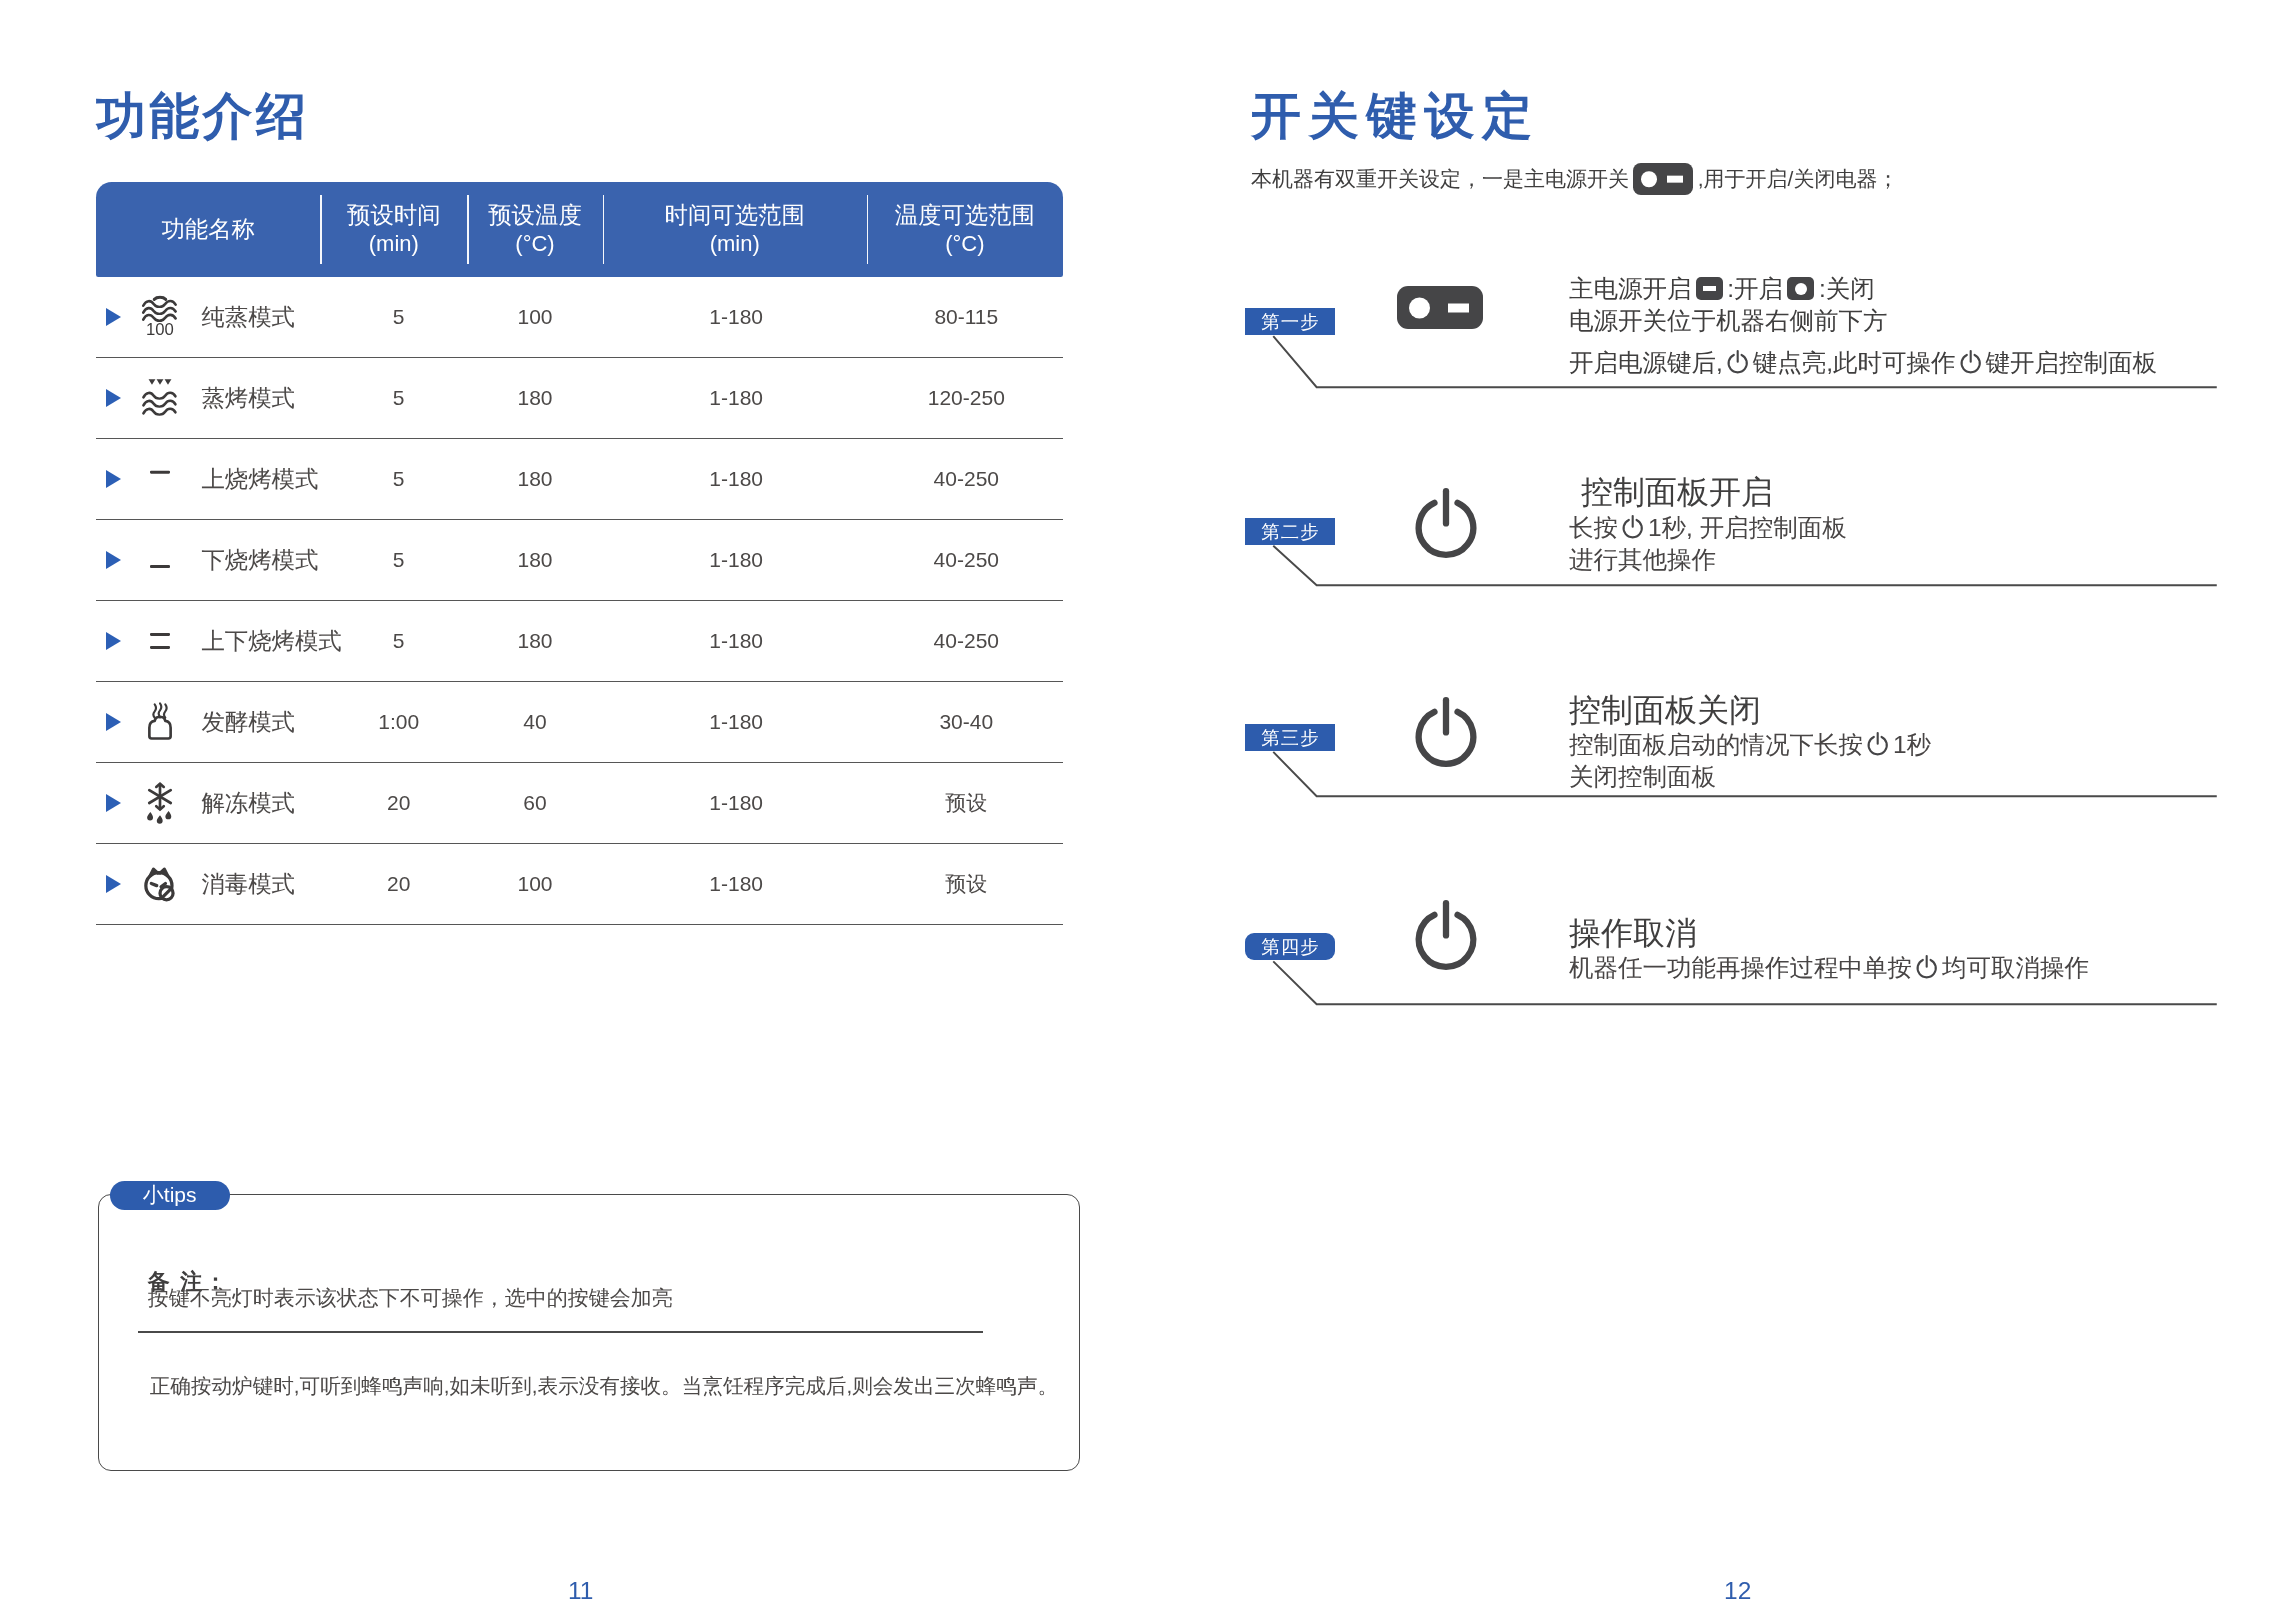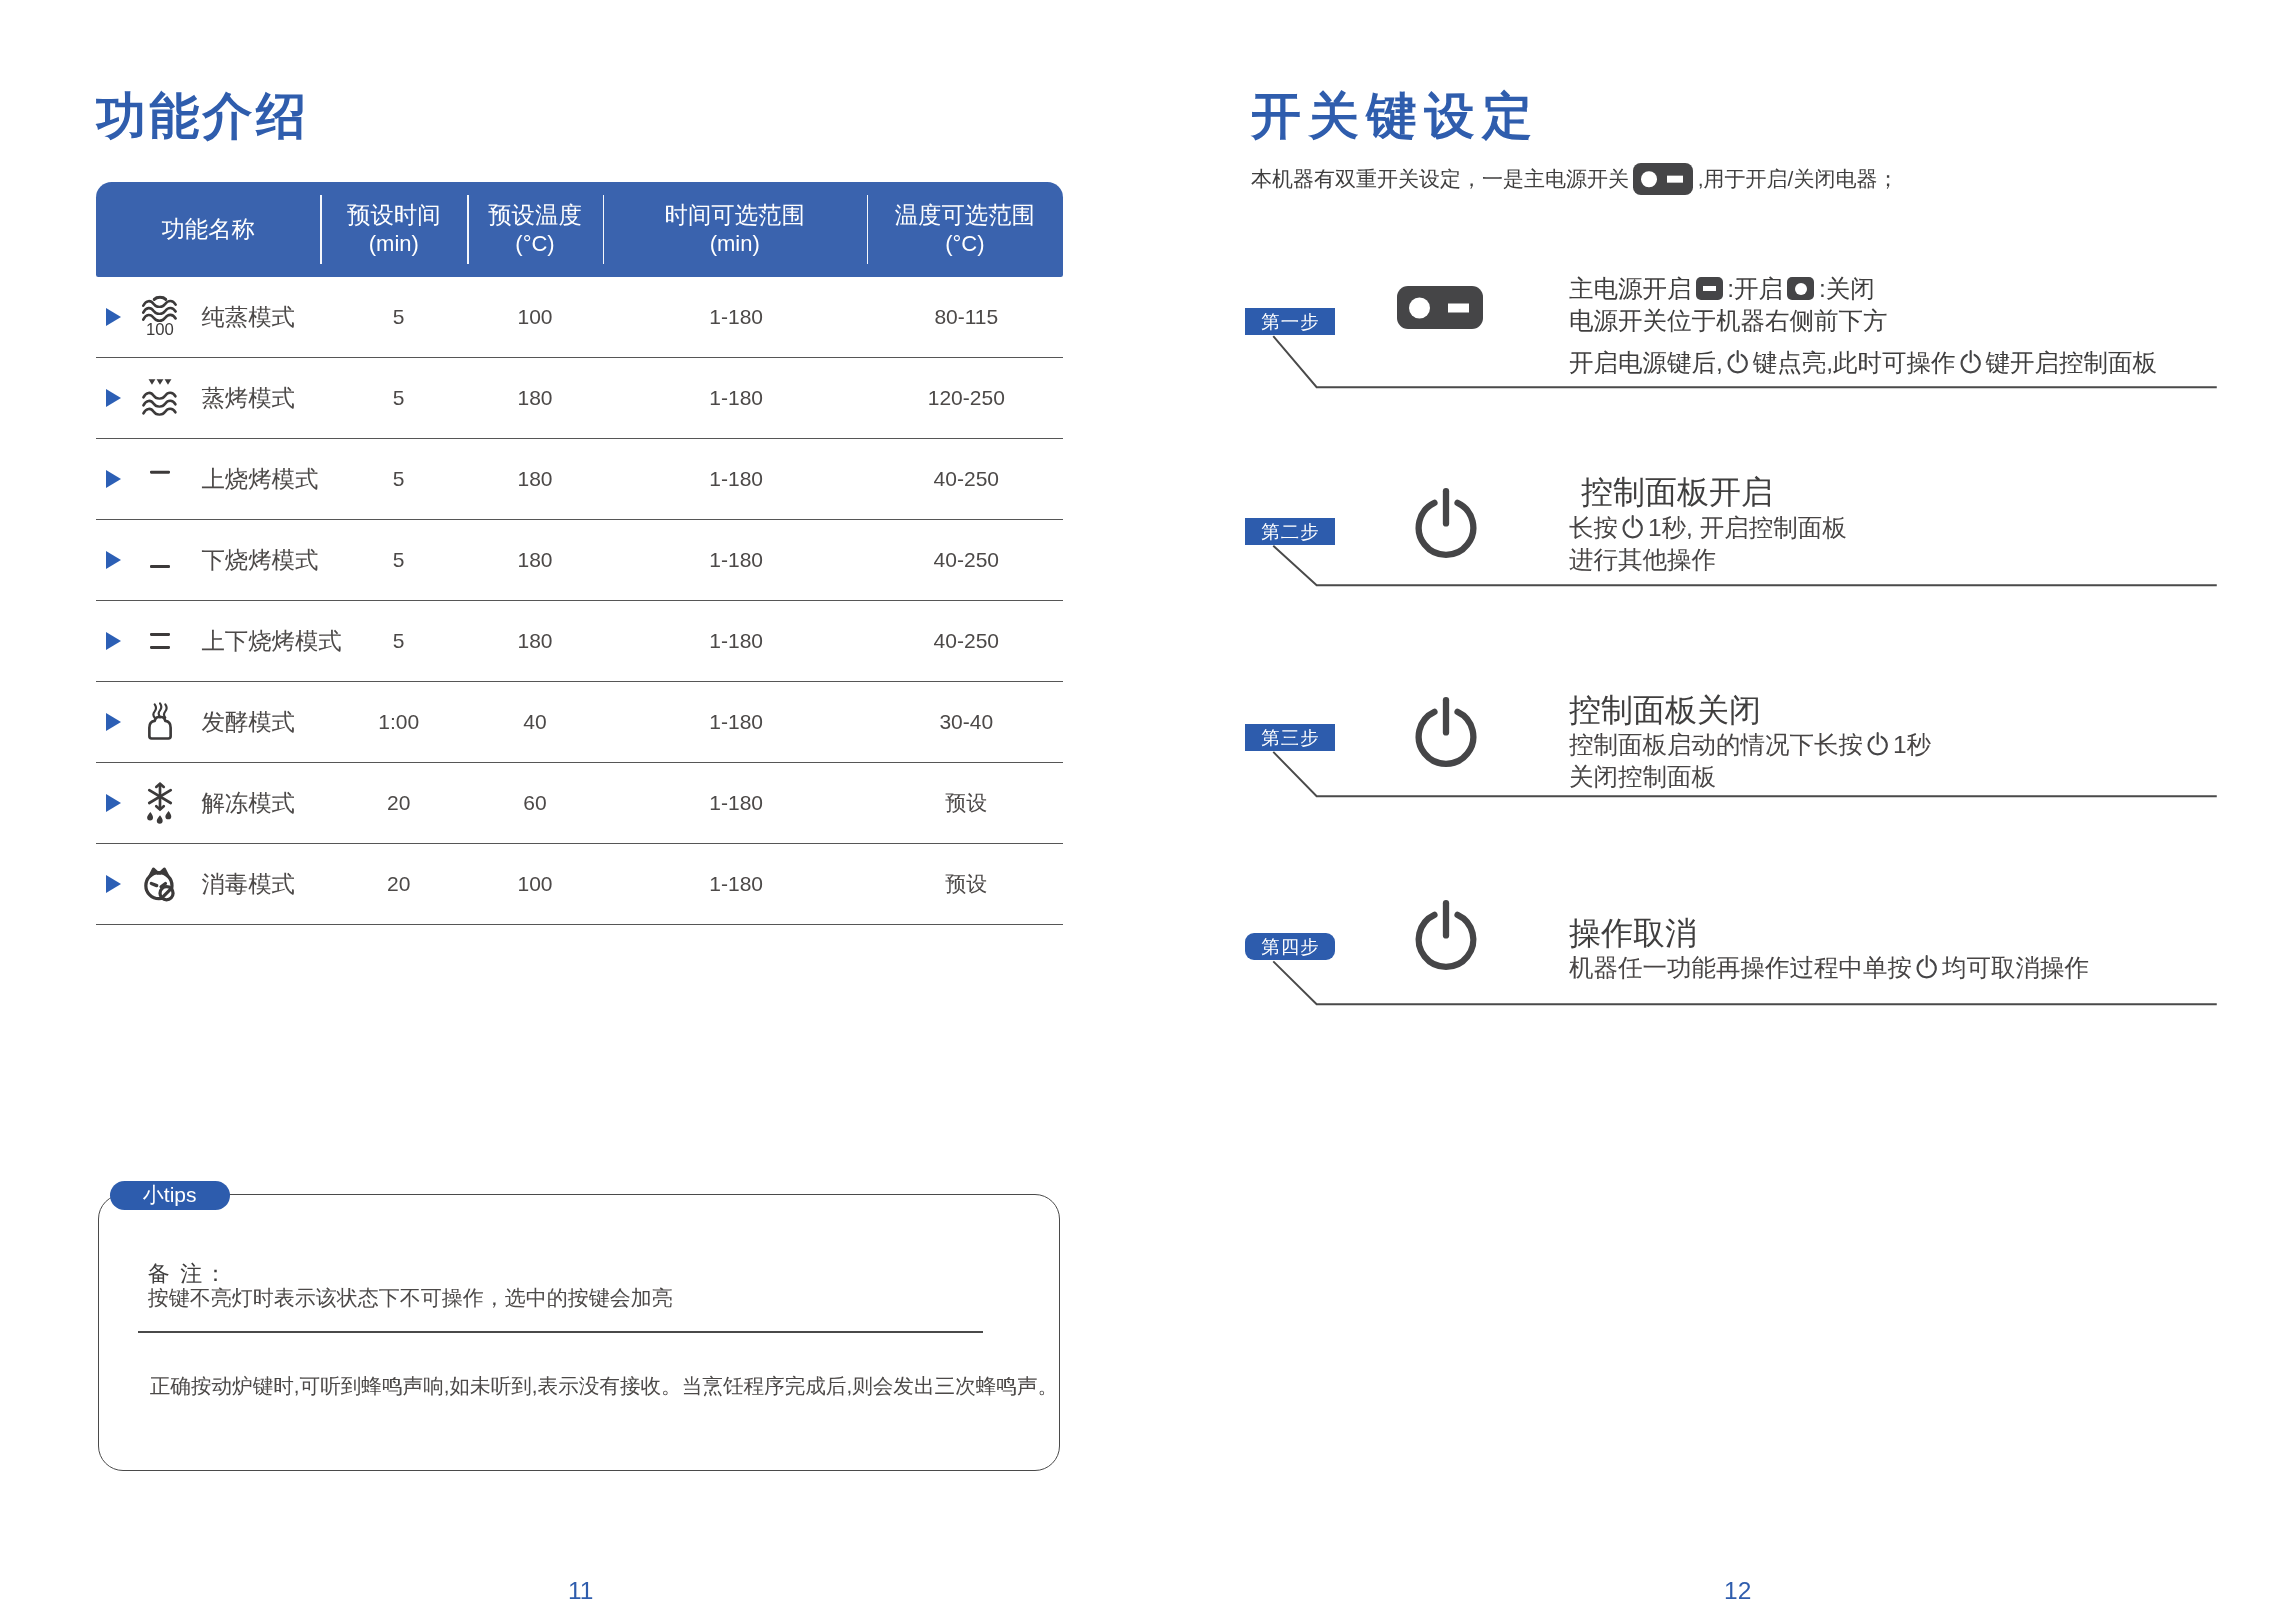--- a/index.html
+++ b/index.html
@@ -39,26 +39,26 @@
          font-size:23.4px;color:#4c4948;white-space:nowrap;}
   .val{position:absolute;top:50%;transform:translate(-50%,-50%);font-size:21px;color:#4c4948;white-space:nowrap;}
   .c1{left:31.3%;} .c2{left:45.4%;} .c3{left:66.2%;} .c4{left:90%;}
   .gdash{width:20px;height:3.3px;background:#3c3a3a;border-radius:1.1px;}
   .gdash + .gdash{margin-top:9.5px;}
   .shift-up{transform:translate(-50%,-50%) translateY(-6.7px);}
   .shift-dn{transform:translate(-50%,-50%) translateY(6.7px);}
 
   
   .tips{position:absolute;left:1.7px;top:1012px;width:960px;height:275px;
-        border:1.7px solid #4a4a4a;border-radius:25px;}
+        border:1.7px solid #4a4a4a;border-radius:13px;padding-left:20px;}
   .tips-badge{
     position:absolute;left:11px;top:-14.5px;width:120px;height:29px;background:#2d5cad;
     border-radius:14.5px;color:#fff;font-size:21px;display:flex;align-items:center;justify-content:center;
   }
-  .note-label{position:absolute;left:49px;top:64px;font-size:22px;font-weight:normal;color:#3f3e3e;letter-spacing:2.2px;}
+  .note-label{position:absolute;left:49px;top:72px;font-size:22px;font-weight:bold;color:#3f3e3e;letter-spacing:2.2px;}
   .note-text{position:absolute;left:49px;top:89px;font-size:21px;color:#4c4948;}
   .tips-divider{position:absolute;left:39px;top:136px;width:845px;height:1.7px;background:#4a4a4a;}
   .beep-text{position:absolute;left:51px;top:177px;font-size:20.6px;color:#4c4948;}
 
   
   .page-right{position:absolute;left:1251px;top:89px;width:968px;}
   .pr-title{font-size:50px;font-weight:bold;color:#2f5dad;letter-spacing:7.8px;line-height:1.1;margin:0;}
   .intro{position:absolute;left:0;top:72px;color:#3f3e3e;font-size:21px;text-align:right;}
   .intro-line{display:flex;align-items:center;height:36px;white-space:nowrap;}
   .switch-chip{

